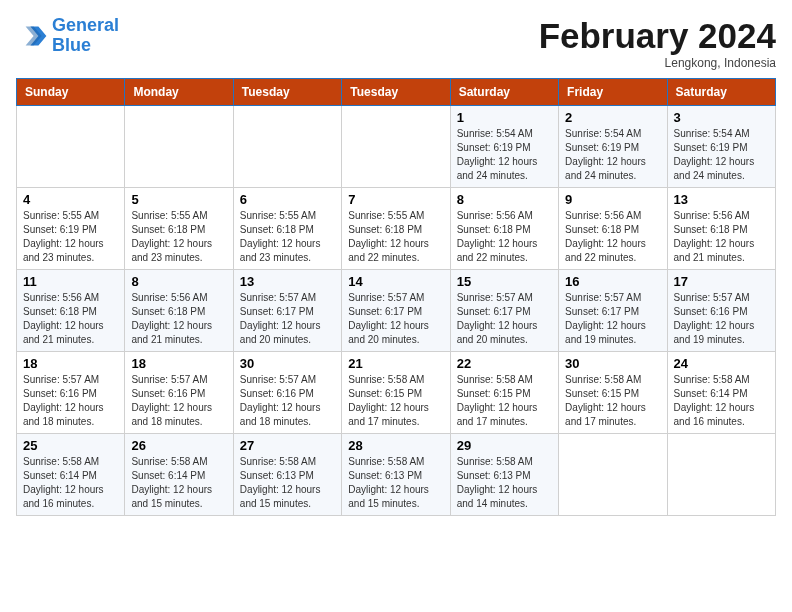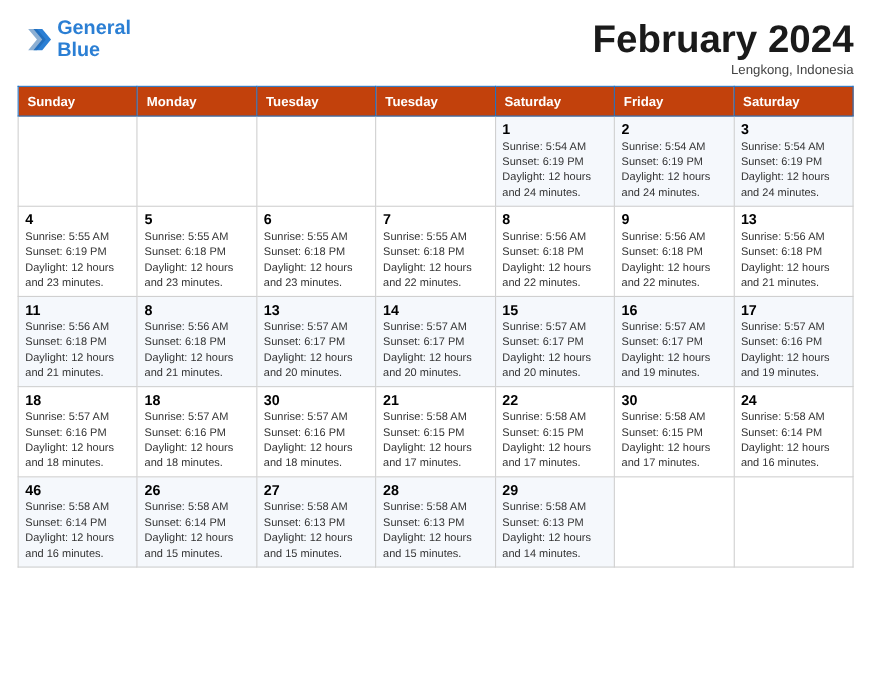--- a/index.html
+++ b/index.html
@@ -293,21 +293,21 @@
         <td>
           <span class="day-number">24</span>
           <div class="day-info">Sunrise: 5:58 AM
 Sunset: 6:14 PM
 Daylight: 12 hours
 and 16 minutes.</div>
         </td>
       </tr>
       <tr>
         <td>
-          <span class="day-number">46</span>
+          <span class="day-number">25</span>
           <div class="day-info">Sunrise: 5:58 AM
 Sunset: 6:14 PM
 Daylight: 12 hours
 and 16 minutes.</div>
         </td>
         <td>
           <span class="day-number">26</span>
           <div class="day-info">Sunrise: 5:58 AM
 Sunset: 6:14 PM
 Daylight: 12 hours

